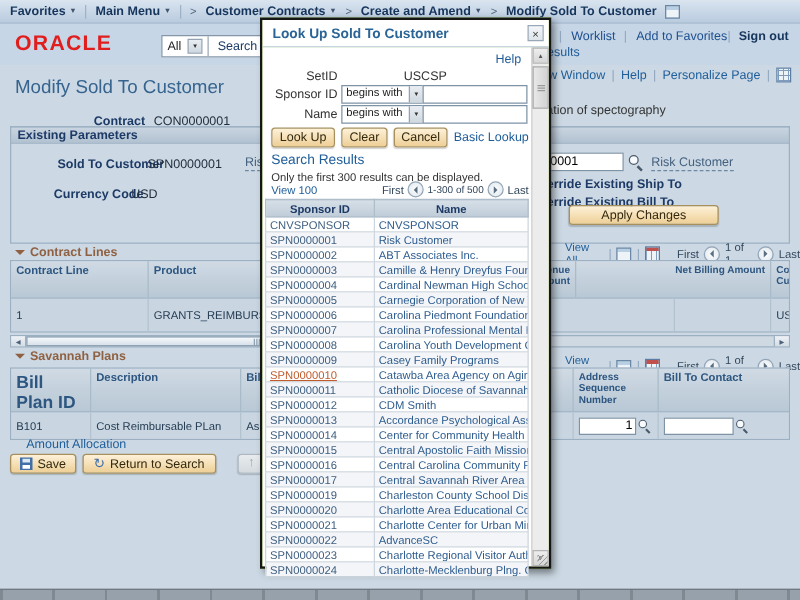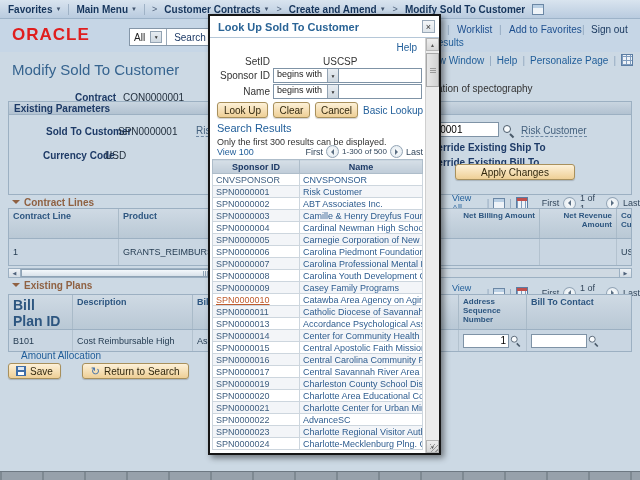--- a/index.html
+++ b/index.html
@@ -123,21 +123,21 @@
           <span class="dd">▼</span>
         </span>
       <span class="ghost">Search</span>
     </div>
     <span class="s link" style="left:414px;top:5px;font-size:10px;color:#1d4f8f">Home</span>
     <span class="s sep" style="left:447px;top:5px">|</span>
     <span class="s link" style="left:457px;top:5px;color:#1d4f8f">Worklist</span>
     <span class="s sep" style="left:499px;top:5px">|</span>
     <span class="s link" style="left:509px;top:5px;color:#1d4f8f">Add to Favorites</span>
     <span class="s sep" style="left:582px;top:5px">|</span>
-    <span class="s" style="left:591px;top:5px;font-size:10px;font-weight:normal;color:#16355c;cursor:pointer">Sign out</span>
+    <span class="s" style="left:591px;top:5px;font-size:10px;font-weight:bold;color:#16355c;cursor:pointer">Sign out</span>
     <span class="s link" style="left:396px;top:18px">Search Results</span>
   </div>
 
   
   <div class="s" style="right:7px;top:54px;display:flex;gap:5px;align-items:center">
     <span class="link">New Window</span>
     <span class="sep">|</span>
     <span class="link">Help</span>
     <span class="sep">|</span>
     <span class="link">Personalize Page</span>
@@ -189,22 +189,22 @@
     <span class="cir">
         <span class="tr"></span>
       </span>
     <span>Last</span>
   </div>
   <div class="ptable" style="left:8px;top:208px;width:624px;height:58px">
     <div class="phead" style="height:30px">
       <span class="hc" style="width:110px;font-size:9px">Contract Line</span>
       <span class="hc" style="width:180px;font-size:9px">Product</span>
       <span class="hc" style="width:85px"></span>
+      <span class="hc" style="width:77px;text-align:right;white-space:normal">Net Revenue Amount</span>
       <span class="hc" style="width:156px;text-align:right">Net Billing Amount</span>
-      <span class="hc" style="width:77px;text-align:right;white-space:normal">Net Revenue Amount</span>
       <span class="hc" style="flex:1;white-space:normal;border-right:0">Contract Currency</span>
     </div>
     <div class="prow" style="height:27px">
       <span class="rc" style="width:110px">1</span>
       <span class="rc" style="width:180px">GRANTS_REIMBURSABL</span>
       <span class="rc" style="width:85px"></span>
       <span class="rc" style="width:156px"></span>
       <span class="rc" style="width:77px"></span>
       <span class="rc" style="flex:1;border-right:0">USD</span>
     </div>
@@ -216,21 +216,21 @@
         <span class="grip"></span>
         <span class="grip"></span>
       </span>
     <span style="flex:1"></span>
     <span class="harrow" style="border-right:0">▶</span>
   </div>
 
   
   <div class="s brown-head" style="left:12px;top:280px">
     <span class="tri-down"></span>
-    <span>Existing Plans</span>
+    <span>Savannah Plans</span>
   </div>
   <div class="navrow" style="left:452px;top:283px">
     <span class="link" style="font-size:9px">View All</span>
     <span class="sep">|</span>
     <span class="pop-ic"></span>
     <span class="sep">|</span>
     <span class="excel-ic"></span>
     <span style="width:6px"></span>
     <span>First</span>
     <span class="cir">
@@ -246,38 +246,38 @@
     <div class="phead" style="height:34px">
       <span class="hc" style="width:64px;font-size:14px;white-space:normal">Bill Plan ID</span>
       <span class="hc" style="width:120px;font-size:9px">Description</span>
       <span class="hc" style="width:135px;font-size:9px">Billing Method</span>
       <span class="hc" style="width:131px"></span>
       <span class="hc" style="width:68px;white-space:normal">Address Sequence Number</span>
       <span class="hc" style="flex:1;font-size:9px;border-right:0">Bill To Contact</span>
     </div>
     <div class="prow" style="height:22px">
       <span class="rc" style="width:64px">B101</span>
-      <span class="rc" style="width:120px">Cost Reimbursable High</span>
+      <span class="rc" style="width:120px">Cost Reimbursable PLan</span>
       <span class="rc" style="width:135px">As Incurred</span>
       <span class="rc" style="width:131px"></span>
       <span class="rc" style="width:68px">
           <input class="in" style="width: 46px; height: 14px; text-align: right;" value="1">
           <span class="mag" style="transform:scale(.85)"></span>
         </span>
       <span class="rc" style="flex:1;border-right:0">
           <input class="in" style="width: 56px; height: 14px;" value="">
           <span class="mag" style="transform:scale(.85)"></span>
         </span>
     </div>
   </div>
 
   <span class="s link" style="left:21px;top:350px">Amount Allocation</span>
 
   
-  <div class="s" style="left:8px;top:363px;display:flex;gap:21px;align-items:center">
+  <div class="s" style="left:8px;top:363px;display:flex;gap:5px;align-items:center">
     <span class="tan-btn" style="padding:0 7px">
         <span class="disk"></span>
         <span>Save</span>
       </span>
     <span class="tan-btn" style="padding:0 8px">
         <span class="ret-ic">↻</span>
         <span>Return to Search</span>
       </span>
     <span class="tan-btn disabled" style="padding:0 8px;margin-left:12px">
         <span class="prev-ic">↑</span>
@@ -390,20 +390,24 @@
             </tr>
             <tr>
               <td><span class="lk-id hl">SPN0000010</span></td>
               <td><span class="lk-name">Catawba Area Agency on Aging</span></td>
             </tr>
             <tr>
               <td><span class="lk-id">SPN0000011</span></td>
               <td><span class="lk-name">Catholic Diocese of Savannah - Catholic</span></td>
             </tr>
             <tr>
+              <td><span class="lk-id">SPN0000012</span></td>
+              <td><span class="lk-name">CDM Smith</span></td>
+            </tr>
+            <tr>
               <td><span class="lk-id">SPN0000013</span></td>
               <td><span class="lk-name">Accordance Psychological Associates</span></td>
             </tr>
             <tr>
               <td><span class="lk-id">SPN0000014</span></td>
               <td><span class="lk-name">Center for Community Health Partnerships</span></td>
             </tr>
             <tr>
               <td><span class="lk-id">SPN0000015</span></td>
               <td><span class="lk-name">Central Apostolic Faith Mission</span></td>

